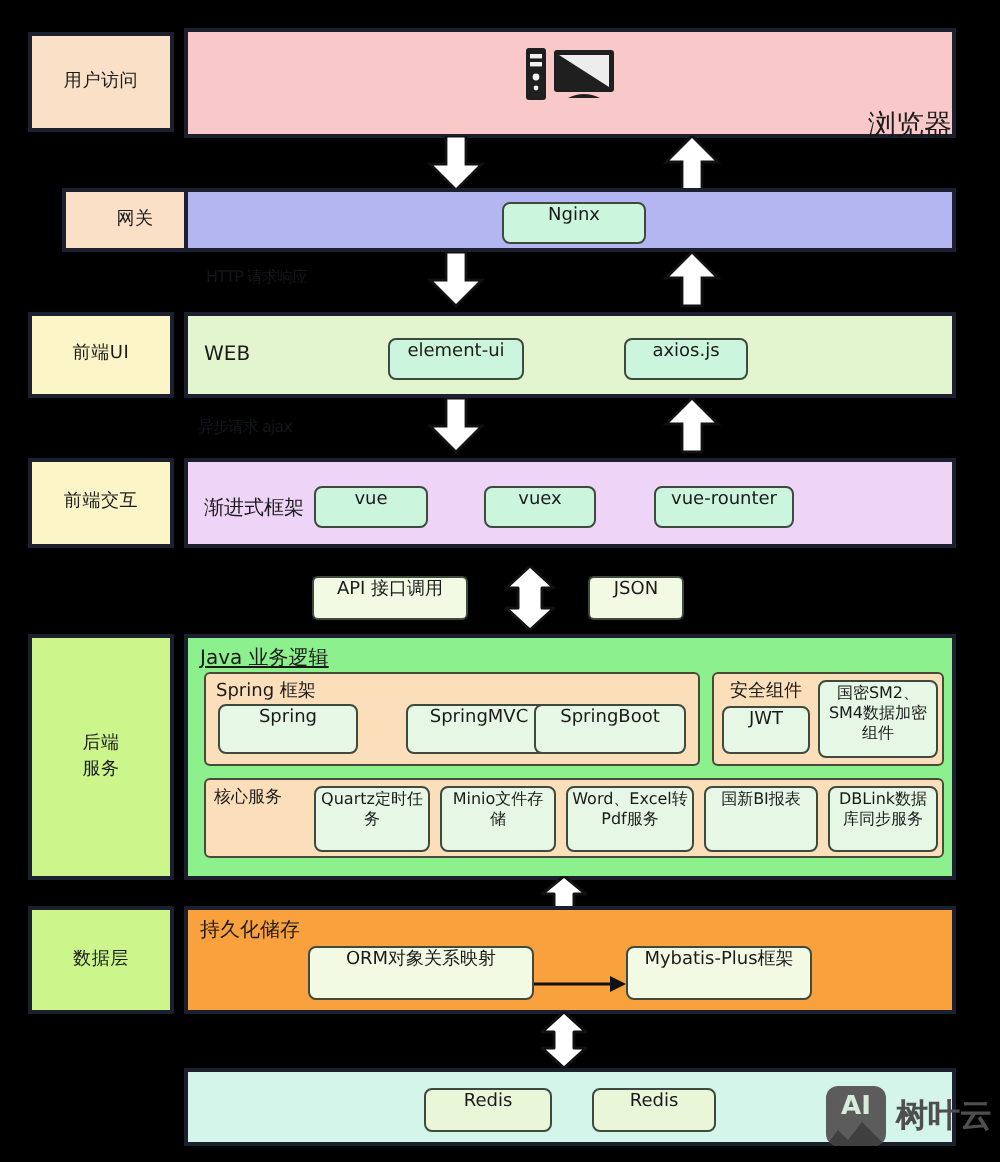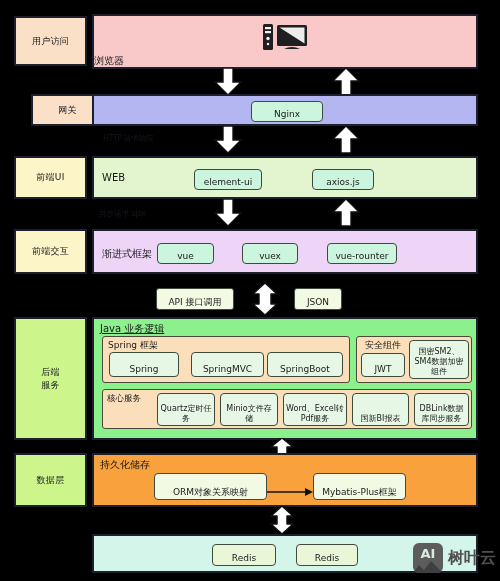--- a/index.html
+++ b/index.html
@@ -35,21 +35,21 @@
     border: 2px solid #1b1f2e;
     position: absolute;
   }
 
   
   .node {
     position: absolute;
     border: 1px solid #3f4a3f;
     border-radius: 4px;
     background: #e6f7e6;
-    display: flex; align-items: flex-end; justify-content: center;
+    display: flex; align-items: flex-start; justify-content: center;
     text-align: center;
     font-size: 9px;
     color: #1a1a1a;
     line-height: 1.25;
     padding: 1px 2px;
   }
   .node.pale { background: #eaf6d8; }
   .node.mint { background: #ccf5dd; }
   .node.cream { background: #f3fae4; }
 
@@ -111,21 +111,21 @@
   #watermark .wm-icon .hill {
     position: absolute; bottom: 0; left: 0; width: 100%; height: 13px;
   }
   #watermark .wm-text {
     color: #4f4f4f; font-size: 16px; font-weight: bold;
     letter-spacing: 0px;
   }
 
   
   .browser-icon { position: absolute; }
-  .browser-cap { font-size: 10px; color: #1a1a1a; text-align: left; font-family: Liberation Serif, serif; }
+  .browser-cap { font-size: 14px; color: #1a1a1a; text-align: right; font-family: Liberation Serif, serif; }
 </style>
 </head>
 <body>
 
 <div id="diagram">
 
   <div class="tier-label abs" style="left:14px; top:16px; width:73px; height:50px; background:#fbe0c8;">
     <span>用户访问</span>
   </div>
 
@@ -248,21 +248,21 @@
 
   <div class="band" style="left:92px; top:317px; width:386px; height:123px; background:#8cf08c;">
 
     <div class="band-title underline" style="left:6px; top:3px;">Java 业务逻辑</div>
 
     <div class="group" style="left:8px; top:17px; width:248px; height:47px;">
       <div class="group-title" style="left:5px; top:2px;">Spring 框架</div>
       <div class="node" style="left:6px; top:15px; width:70px; height:25px;">
         <span>Spring</span>
       </div>
-      <div class="node" style="left:88px; top:15px; width:73px; height:25px;">
+      <div class="node" style="left:100px; top:15px; width:73px; height:25px;">
         <span>SpringMVC</span>
       </div>
       <div class="node" style="left:164px; top:15px; width:76px; height:25px;">
         <span>SpringBoot</span>
       </div>
     </div>
 
     <div class="group" style="left:262px; top:17px; width:116px; height:47px;">
       <div class="group-title" style="left:8px; top:2px;">安全组件</div>
       <div class="node" style="left:4px; top:16px; width:44px; height:24px;">

